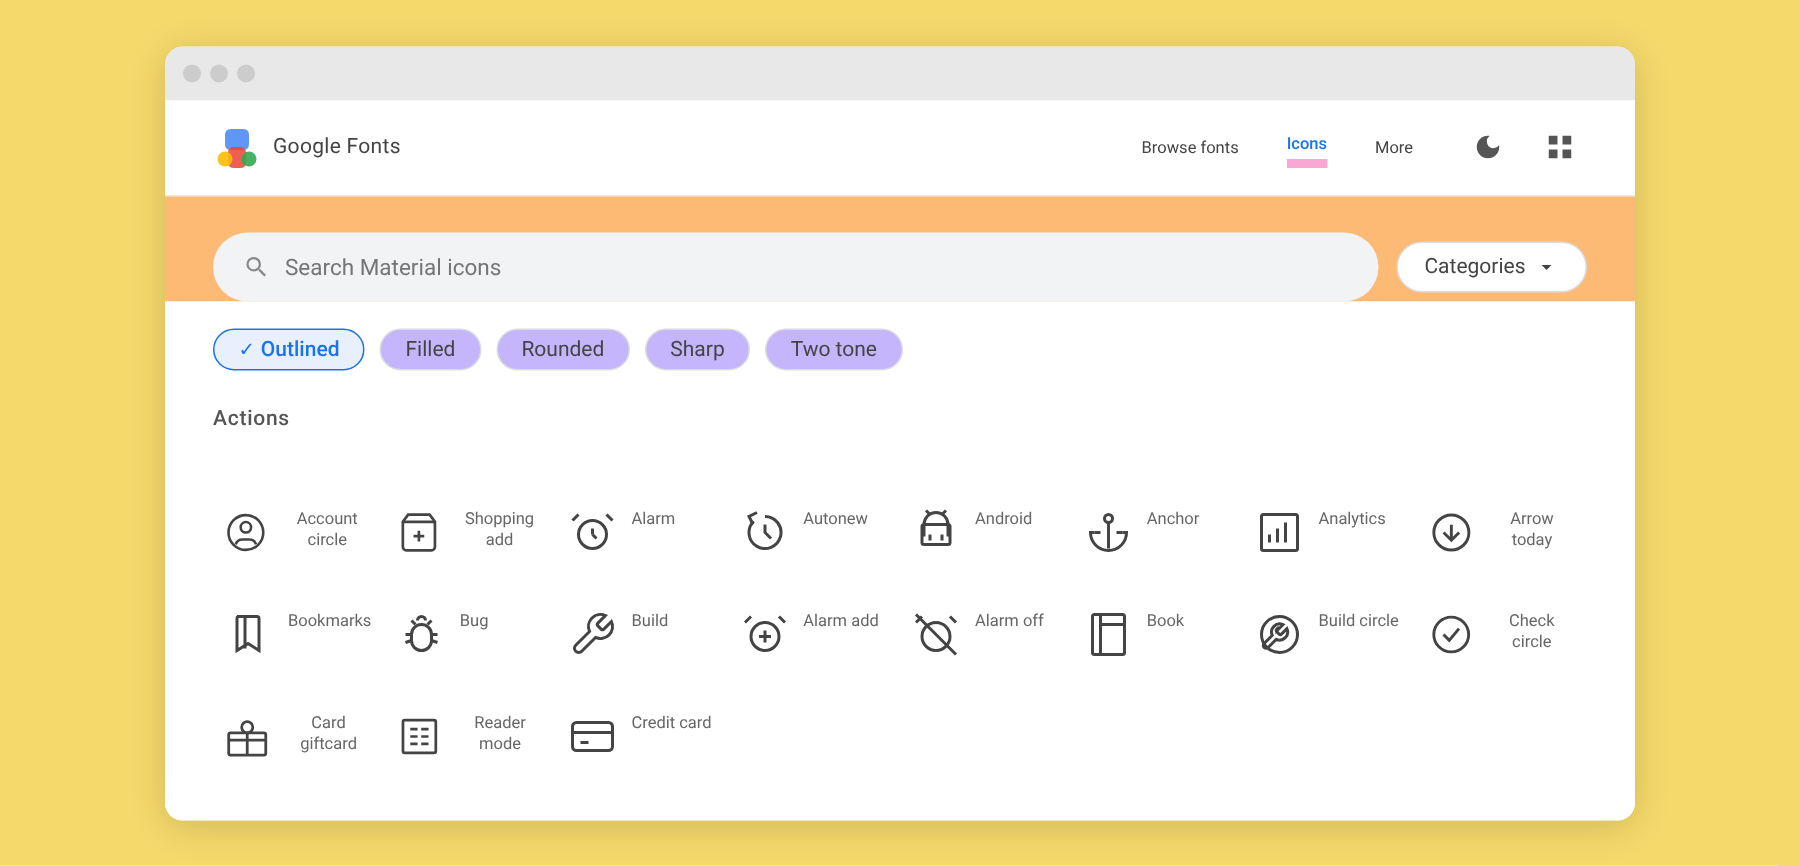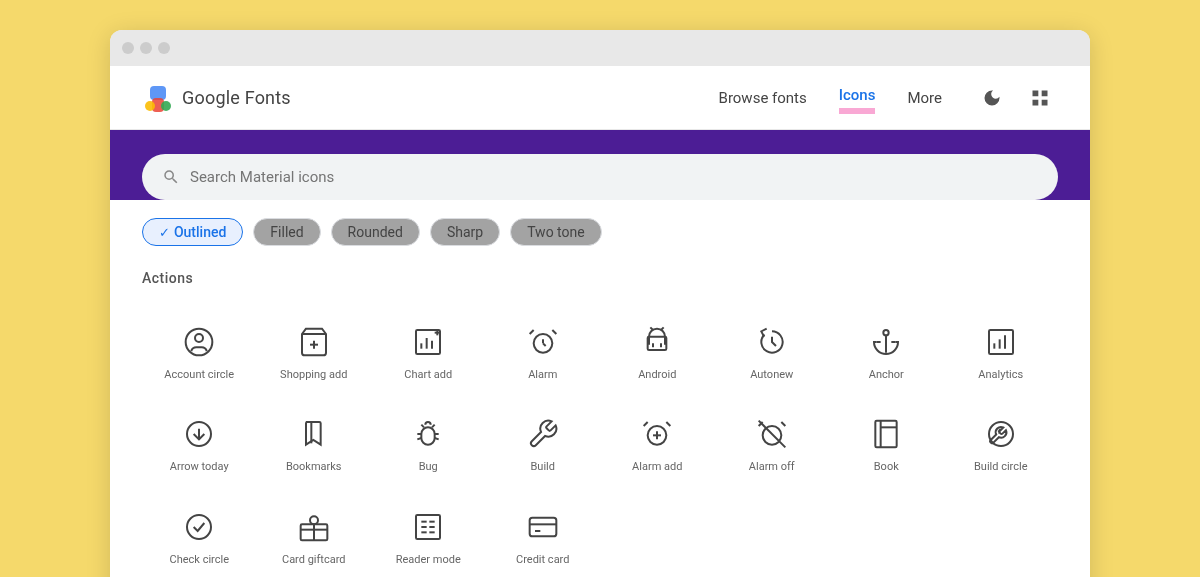--- a/index.html
+++ b/index.html
@@ -52,32 +52,32 @@
       display: flex;
       align-items: center;
       gap: 8px;
       flex: 1;
     }
     .logo-icon {
       width: 32px;
       height: 32px;
     }
     .logo-text {
-      font-size: 18px;
+      font-size: 14px;
       color: #444;
       font-weight: 400;
       letter-spacing: 0.2px;
     }
     .nav-links {
       display: flex;
       align-items: center;
       gap: 32px;
     }
     .nav-link {
-      font-size: 15px;
+      font-size: 11px;
       color: #444;
       text-decoration: none;
       padding: 4px 0;
       cursor: pointer;
     }
     .nav-link.active {
       color: #1a73e8;
       border-bottom: 6px solid #f9a8d4;
       font-weight: 500;
     }
@@ -94,21 +94,21 @@
       background: transparent;
       cursor: pointer;
       display: flex; align-items: center; justify-content: center;
       color: #555;
       font-size: 18px;
     }
 
     
     .search-section {
       padding: 24px 32px 0;
-      background: #4c1d95;
+      background: #fdba74;
     }
     .search-row {
       display: flex;
       gap: 12px;
       align-items: center;
     }
     .search-box {
       flex: 1;
       display: flex;
       align-items: center;
@@ -153,21 +153,21 @@
       gap: 10px;
       padding: 18px 32px 0;
       background: #fff;
     }
     .chip {
       border: 1px solid #dadce0;
       border-radius: 16px;
       padding: 5px 16px;
       font-size: 14px;
       color: #444;
-      background: #a3a3a3;
+      background: #c4b5fd;
       cursor: pointer;
       font-family: inherit;
       display: flex;
       align-items: center;
       gap: 4px;
     }
     .chip.active {
       background: #e8f0fe;
       border-color: #1a73e8;
       color: #1a73e8;
@@ -178,33 +178,32 @@
     }
 
     
     .icons-section {
       background: #fff;
       padding: 24px 32px;
     }
     .section-title {
       font-size: 14px;
       color: #555;
-      margin-bottom: 20px;
+      margin-bottom: 32px;
       font-weight: 500;
       letter-spacing: 0.5px;
     }
     .icons-grid {
       display: grid;
       grid-template-columns: repeat(8, 1fr);
       gap: 0;
     }
     .icon-item {
       display: flex;
-      flex-direction: column;
-      align-items: center;
+      flex-direction: row;
       padding: 20px 8px 16px;
       cursor: pointer;
       border-radius: 8px;
       gap: 10px;
     }
     .icon-item svg {
       width: 32px;
       height: 32px;
       color: #444;
     }
@@ -260,20 +259,26 @@
     </div>
 
     <div class="search-section">
       <div class="search-row">
         <div class="search-box">
           <svg class="search-icon-svg" width="18" height="18" viewBox="0 0 24 24" fill="currentColor">
             <path d="M15.5 14h-.79l-.28-.27A6.471 6.471 0 0 0 16 9.5 6.5 6.5 0 1 0 9.5 16c1.61 0 3.09-.59 4.23-1.57l.27.28v.79l5 4.99L20.49 19l-4.99-5zm-6 0C7.01 14 5 11.99 5 9.5S7.01 5 9.5 5 14 7.01 14 9.5 11.99 14 9.5 14z"></path>
           </svg>
           <input class="search-input" type="text" placeholder="Search Material icons" style="">
         </div>
+        <button class="categories-btn">
+          <span>Categories</span>
+          <svg width="16" height="16" viewBox="0 0 24 24" fill="currentColor">
+            <path d="M7 10l5 5 5-5z"></path>
+          </svg>
+        </button>
       </div>
     </div>
 
     <div class="filter-row">
       <button class="chip active">
         <span class="chip-check">✓</span>
         <span>Outlined</span>
       </button>
       <button class="chip">
         <span>Filled</span>
@@ -306,62 +311,51 @@
         <div class="icon-item">
           <svg viewBox="0 0 24 24" fill="none" stroke="#444" stroke-width="1.5">
             <path d="M6 2L3 6v14a2 2 0 0 0 2 2h14a2 2 0 0 0 2-2V6l-3-4z"></path>
             <line x1="3" y1="6" x2="21" y2="6"></line>
             <line x1="12" y1="11" x2="12" y2="17"></line>
             <line x1="9" y1="14" x2="15" y2="14"></line>
           </svg>
           <span class="icon-label">Shopping add</span>
         </div>
 
-        <div class="icon-item">
-          <svg viewBox="0 0 24 24" fill="none" stroke="#444" stroke-width="1.5">
-            <rect x="3" y="3" width="18" height="18" rx="1"></rect>
-            <line x1="7" y1="17" x2="7" y2="13"></line>
-            <line x1="11" y1="17" x2="11" y2="9"></line>
-            <line x1="15" y1="17" x2="15" y2="11"></line>
-            <line x1="17" y1="5" x2="21" y2="5"></line>
-            <line x1="19" y1="3" x2="19" y2="7"></line>
-          </svg>
-          <span class="icon-label">Chart add</span>
-        </div>
 
         <div class="icon-item">
           <svg viewBox="0 0 24 24" fill="none" stroke="#444" stroke-width="1.5">
             <circle cx="12" cy="13" r="7"></circle>
             <line x1="12" y1="10" x2="12" y2="13"></line>
             <line x1="12" y1="13" x2="14" y2="15"></line>
             <path d="M5 3L2 6M19 3l3 3"></path>
           </svg>
           <span class="icon-label">Alarm</span>
         </div>
 
+
+        <div class="icon-item">
+          <svg viewBox="0 0 24 24" fill="none" stroke="#444" stroke-width="1.5">
+            <path d="M12 4a8 8 0 1 1-5.657 2.343"></path>
+            <polyline points="8 2 4 4 6 8"></polyline>
+            <path d="M12 8v4l3 3"></path>
+          </svg>
+          <span class="icon-label">Autonew</span>
+        </div>
 
         <div class="icon-item">
           <svg viewBox="0 0 24 24" fill="none" stroke="#444" stroke-width="1.5">
             <path d="M6 14V8a6 6 0 0 1 12 0v6"></path>
             <rect x="5" y="8" width="14" height="10" rx="1"></rect>
             <line x1="9" y1="3" x2="7" y2="1"></line>
             <line x1="15" y1="3" x2="17" y2="1"></line>
             <line x1="9" y1="13" x2="9" y2="16"></line>
             <line x1="15" y1="13" x2="15" y2="16"></line>
           </svg>
           <span class="icon-label">Android</span>
-        </div>
-
-        <div class="icon-item">
-          <svg viewBox="0 0 24 24" fill="none" stroke="#444" stroke-width="1.5">
-            <path d="M12 4a8 8 0 1 1-5.657 2.343"></path>
-            <polyline points="8 2 4 4 6 8"></polyline>
-            <path d="M12 8v4l3 3"></path>
-          </svg>
-          <span class="icon-label">Autonew</span>
         </div>
 
 
         <div class="icon-item">
           <svg viewBox="0 0 24 24" fill="none" stroke="#444" stroke-width="1.5">
             <circle cx="12" cy="5" r="2"></circle>
             <line x1="12" y1="7" x2="12" y2="20"></line>
             <path d="M5 12H3a9 9 0 0 0 18 0h-2"></path>
             <line x1="8" y1="12" x2="5" y2="12"></line>
             <line x1="19" y1="12" x2="16" y2="12"></line>

